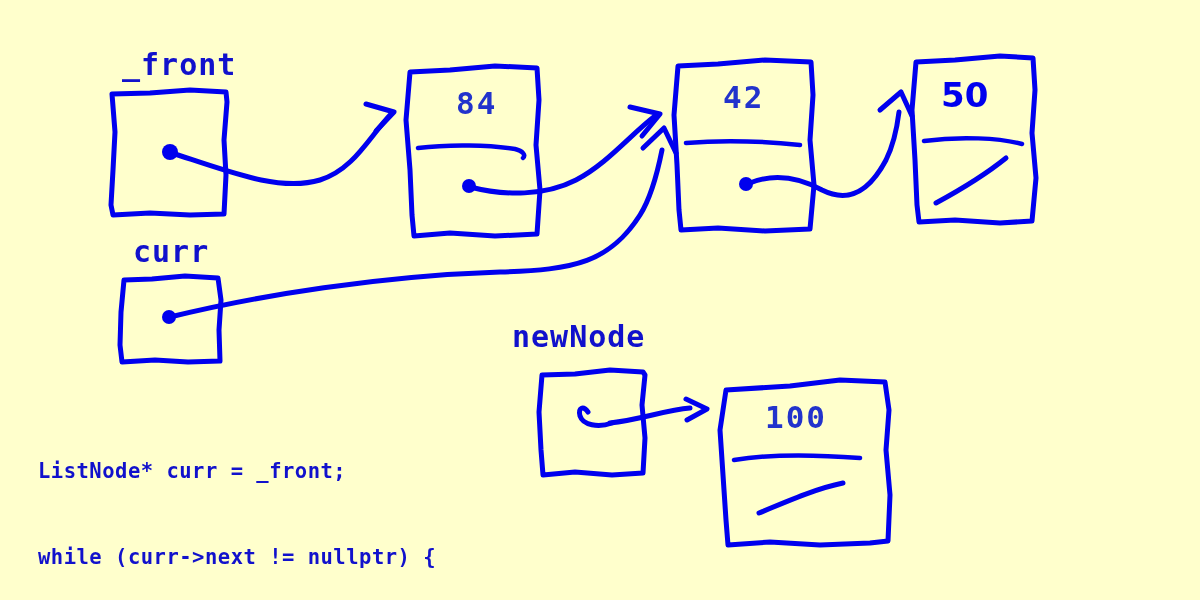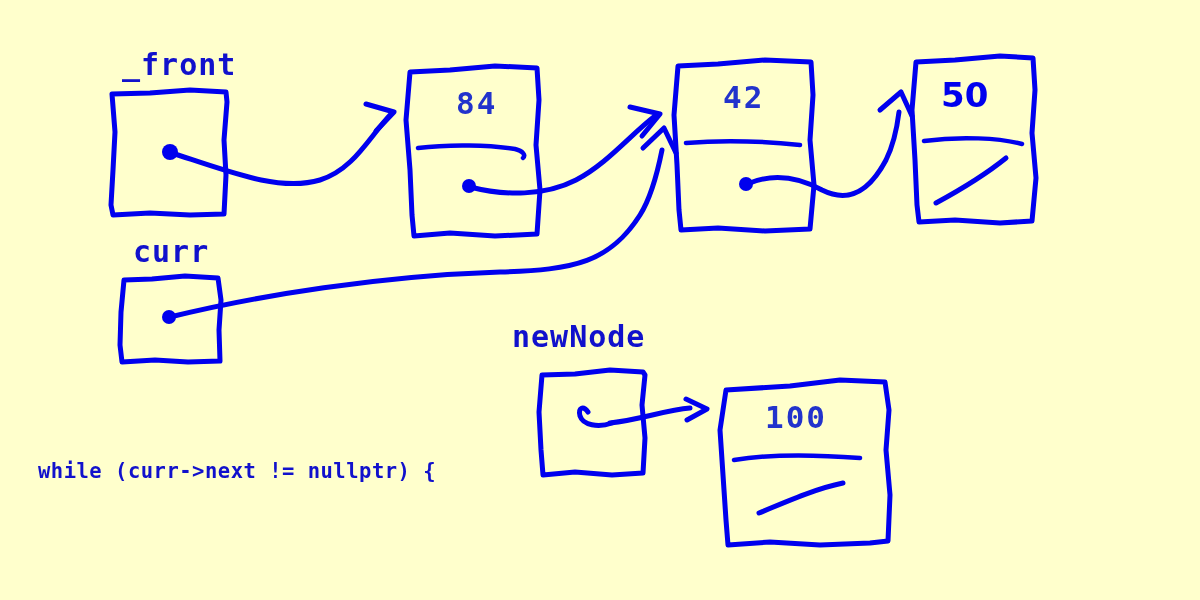--- a/index.html
+++ b/index.html
@@ -200,18 +200,19 @@
                          L840,380 L790,386 L726,390 Z"></path>
     <path class="ink-thin" d="M734,460 C770,454 820,455 860,458"></path>
     <text class="value" x="765" y="428">100</text>
 
     <path class="ink" d="M759,513 C790,500 818,488 843,483"></path>
   </g>
 
 </svg>
 
 <div class="code-block">
+  <div class="code-line">ListNode* curr = _front;</div>
   <div class="code-line">while (curr-&gt;next != nullptr) {</div>
   
   
   
   
 </div>
 
 </body></html>

